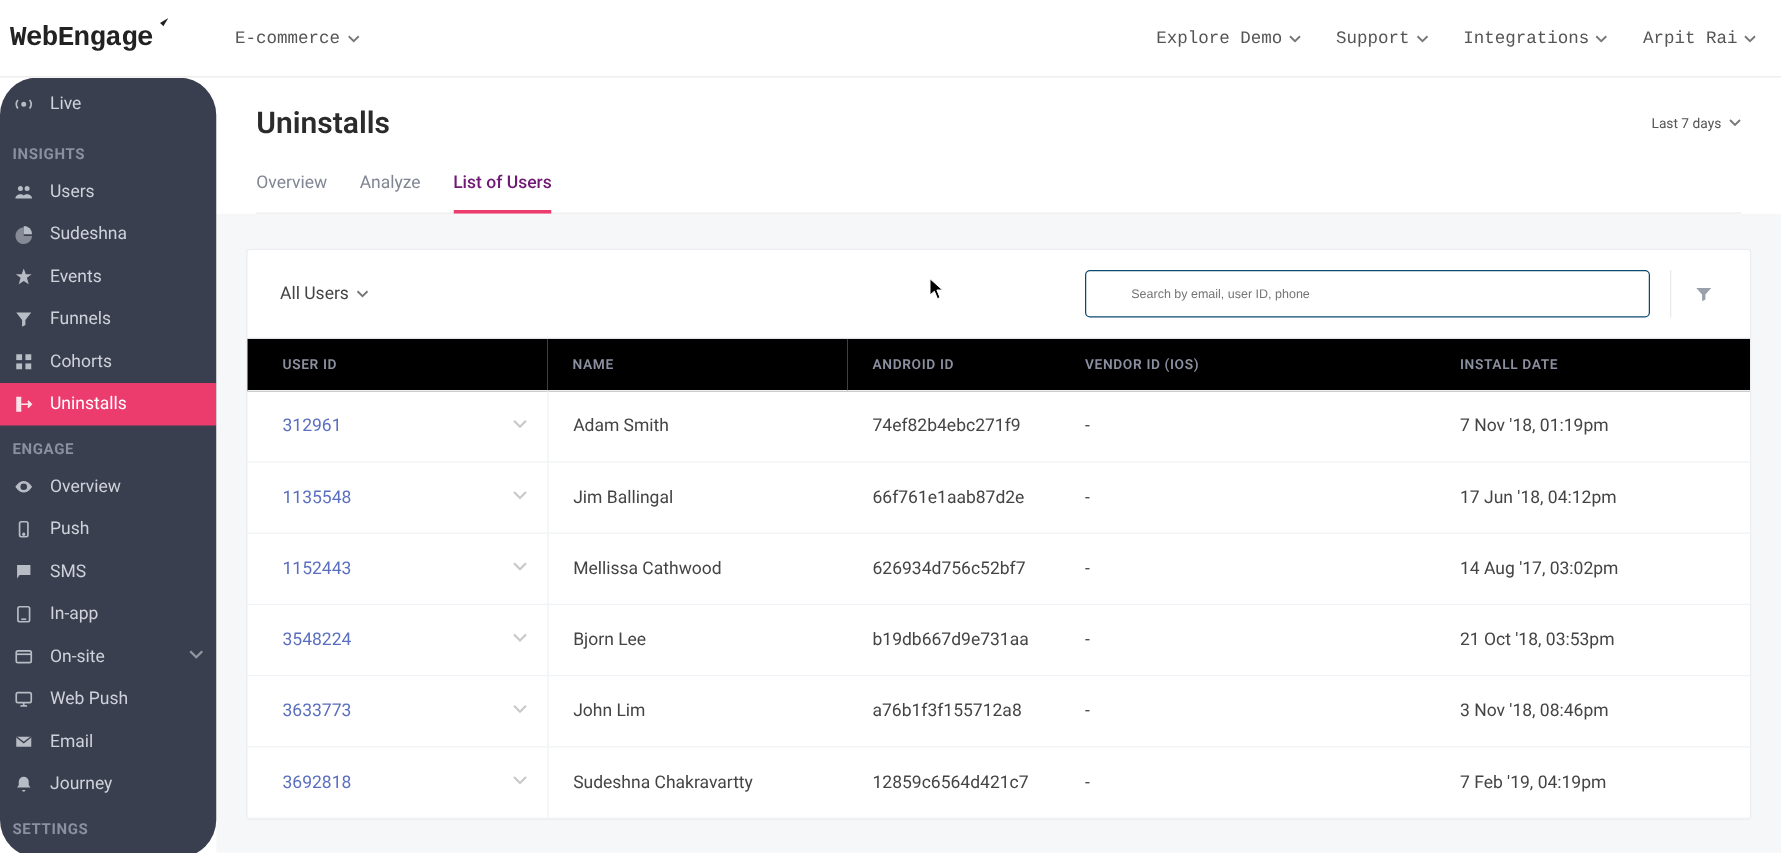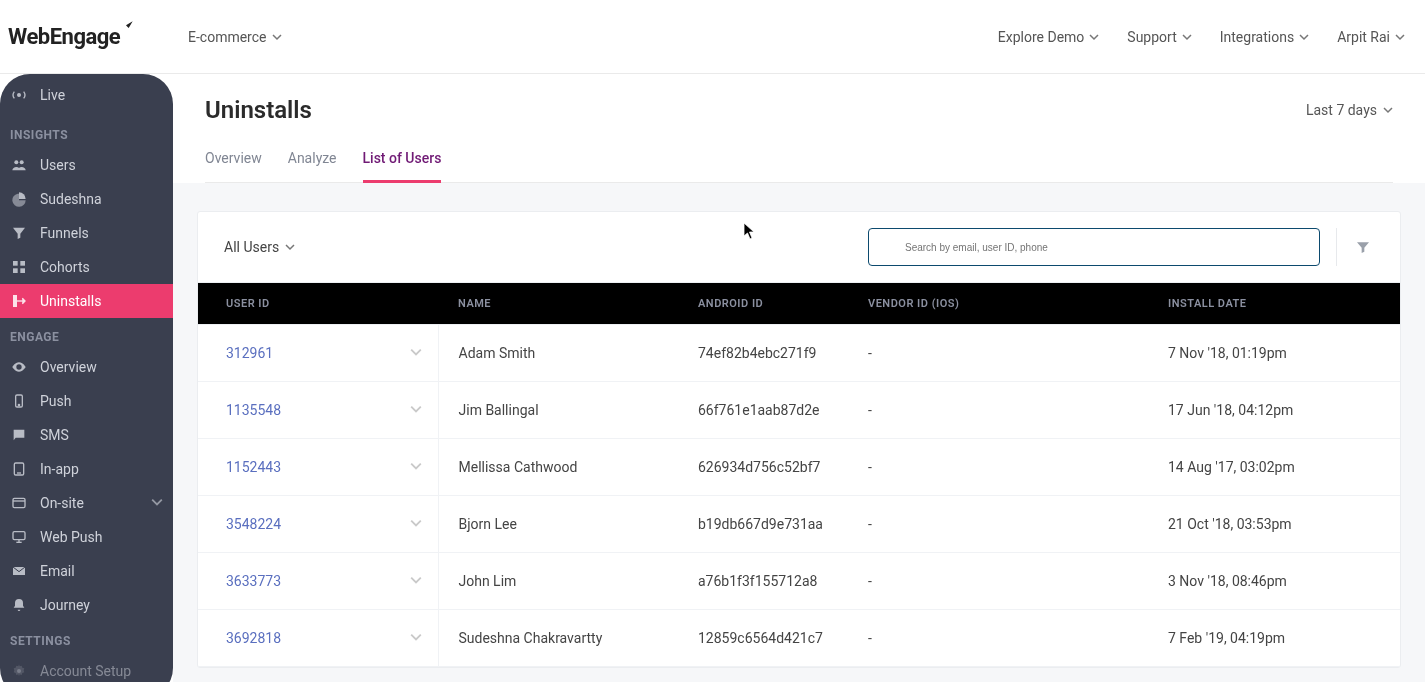--- a/index.html
+++ b/index.html
@@ -8,24 +8,25 @@
     font-size: 14px;
     color: #333;
     background: #fff;
     width: 1425px;
     height: 682px;
     overflow: hidden;
   }
 
   
   .topbar {
-    height: 74px;
+    height: 62px;
     display: flex;
     border-bottom: 1px solid #eaeaea;
     padding: 0 20px 0 8px;
+    font-family: Liberation Mono, monospace;
   }
   .logo {
     width: 180px;
     display: flex;
     align-items: center;
   }
   .logo-text {
     font-size: 22px;
     font-weight: 700;
     color: #222;
@@ -125,21 +126,21 @@
   }
   .page-title {
     font-size: 24px;
     font-weight: 600;
     color: #2b2b2b;
   }
   .timerange {
     display: flex;
     align-items: center;
     gap: 6px;
-    font-size: 14px;
+    font-size: 11px;
     color: #555;
     cursor: pointer;
   }
   .tabs {
     display: flex;
     gap: 26px;
     margin-top: 26px;
     border-bottom: 1px solid #eaeaea;
   }
   .tab {
@@ -348,20 +349,28 @@
       <span>Users</span>
     </div>
     <div class="side-item">
       <span class="side-icon">
           <svg width="16" height="16" viewBox="0 0 24 24" fill="#cfd2da">
             <path d="M12 2v10h10A10 10 0 0 0 12 2z"></path>
             <path d="M10 4A10 10 0 1 0 22 14H12V4z" opacity="0.6"></path>
           </svg>
         </span>
       <span>Sudeshna</span>
+    </div>
+    <div class="side-item">
+      <span class="side-icon">
+          <svg width="16" height="16" viewBox="0 0 24 24" fill="#cfd2da">
+            <path d="M12 2l2.5 7h7l-5.7 4.3L18 21l-6-4-6 4 2.2-7.7L2.5 9h7z"></path>
+          </svg>
+        </span>
+      <span>Events</span>
     </div>
     <div class="side-item">
       <span class="side-icon">
           <svg width="16" height="16" viewBox="0 0 24 24" fill="#cfd2da">
             <path d="M3 4h18l-7 9v6l-4 2v-8z"></path>
           </svg>
         </span>
       <span>Funnels</span>
     </div>
     <div class="side-item">

